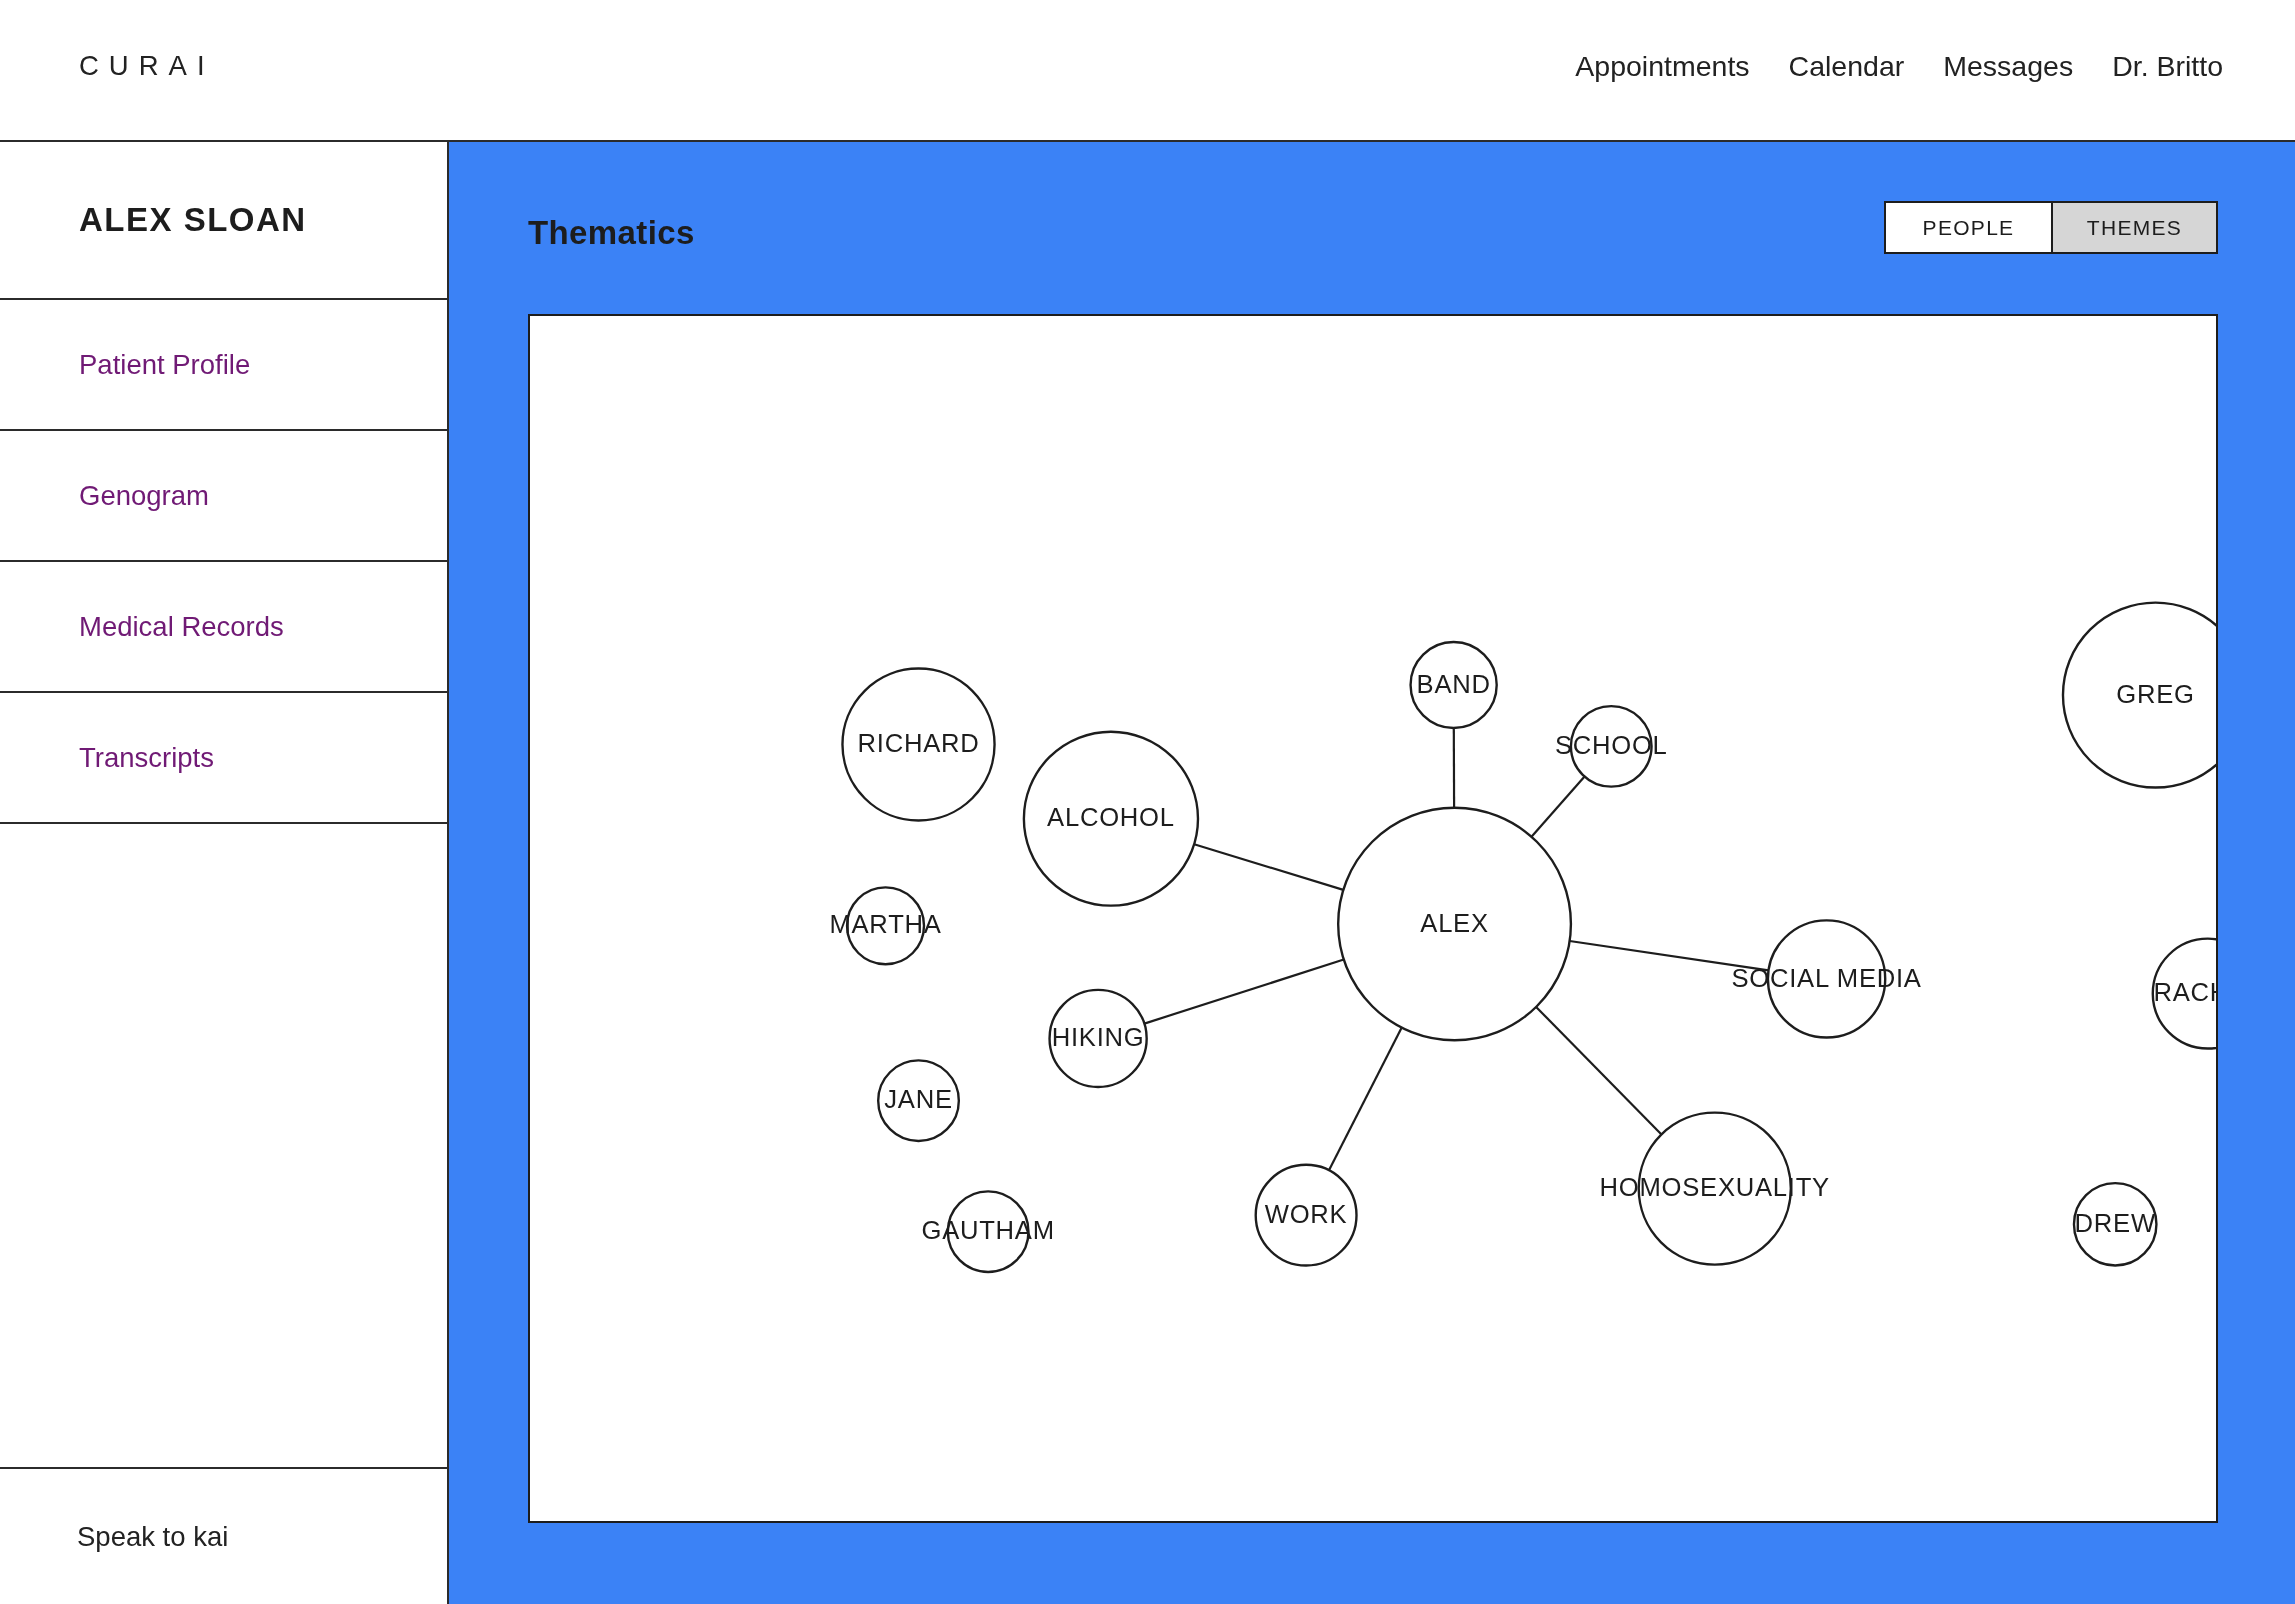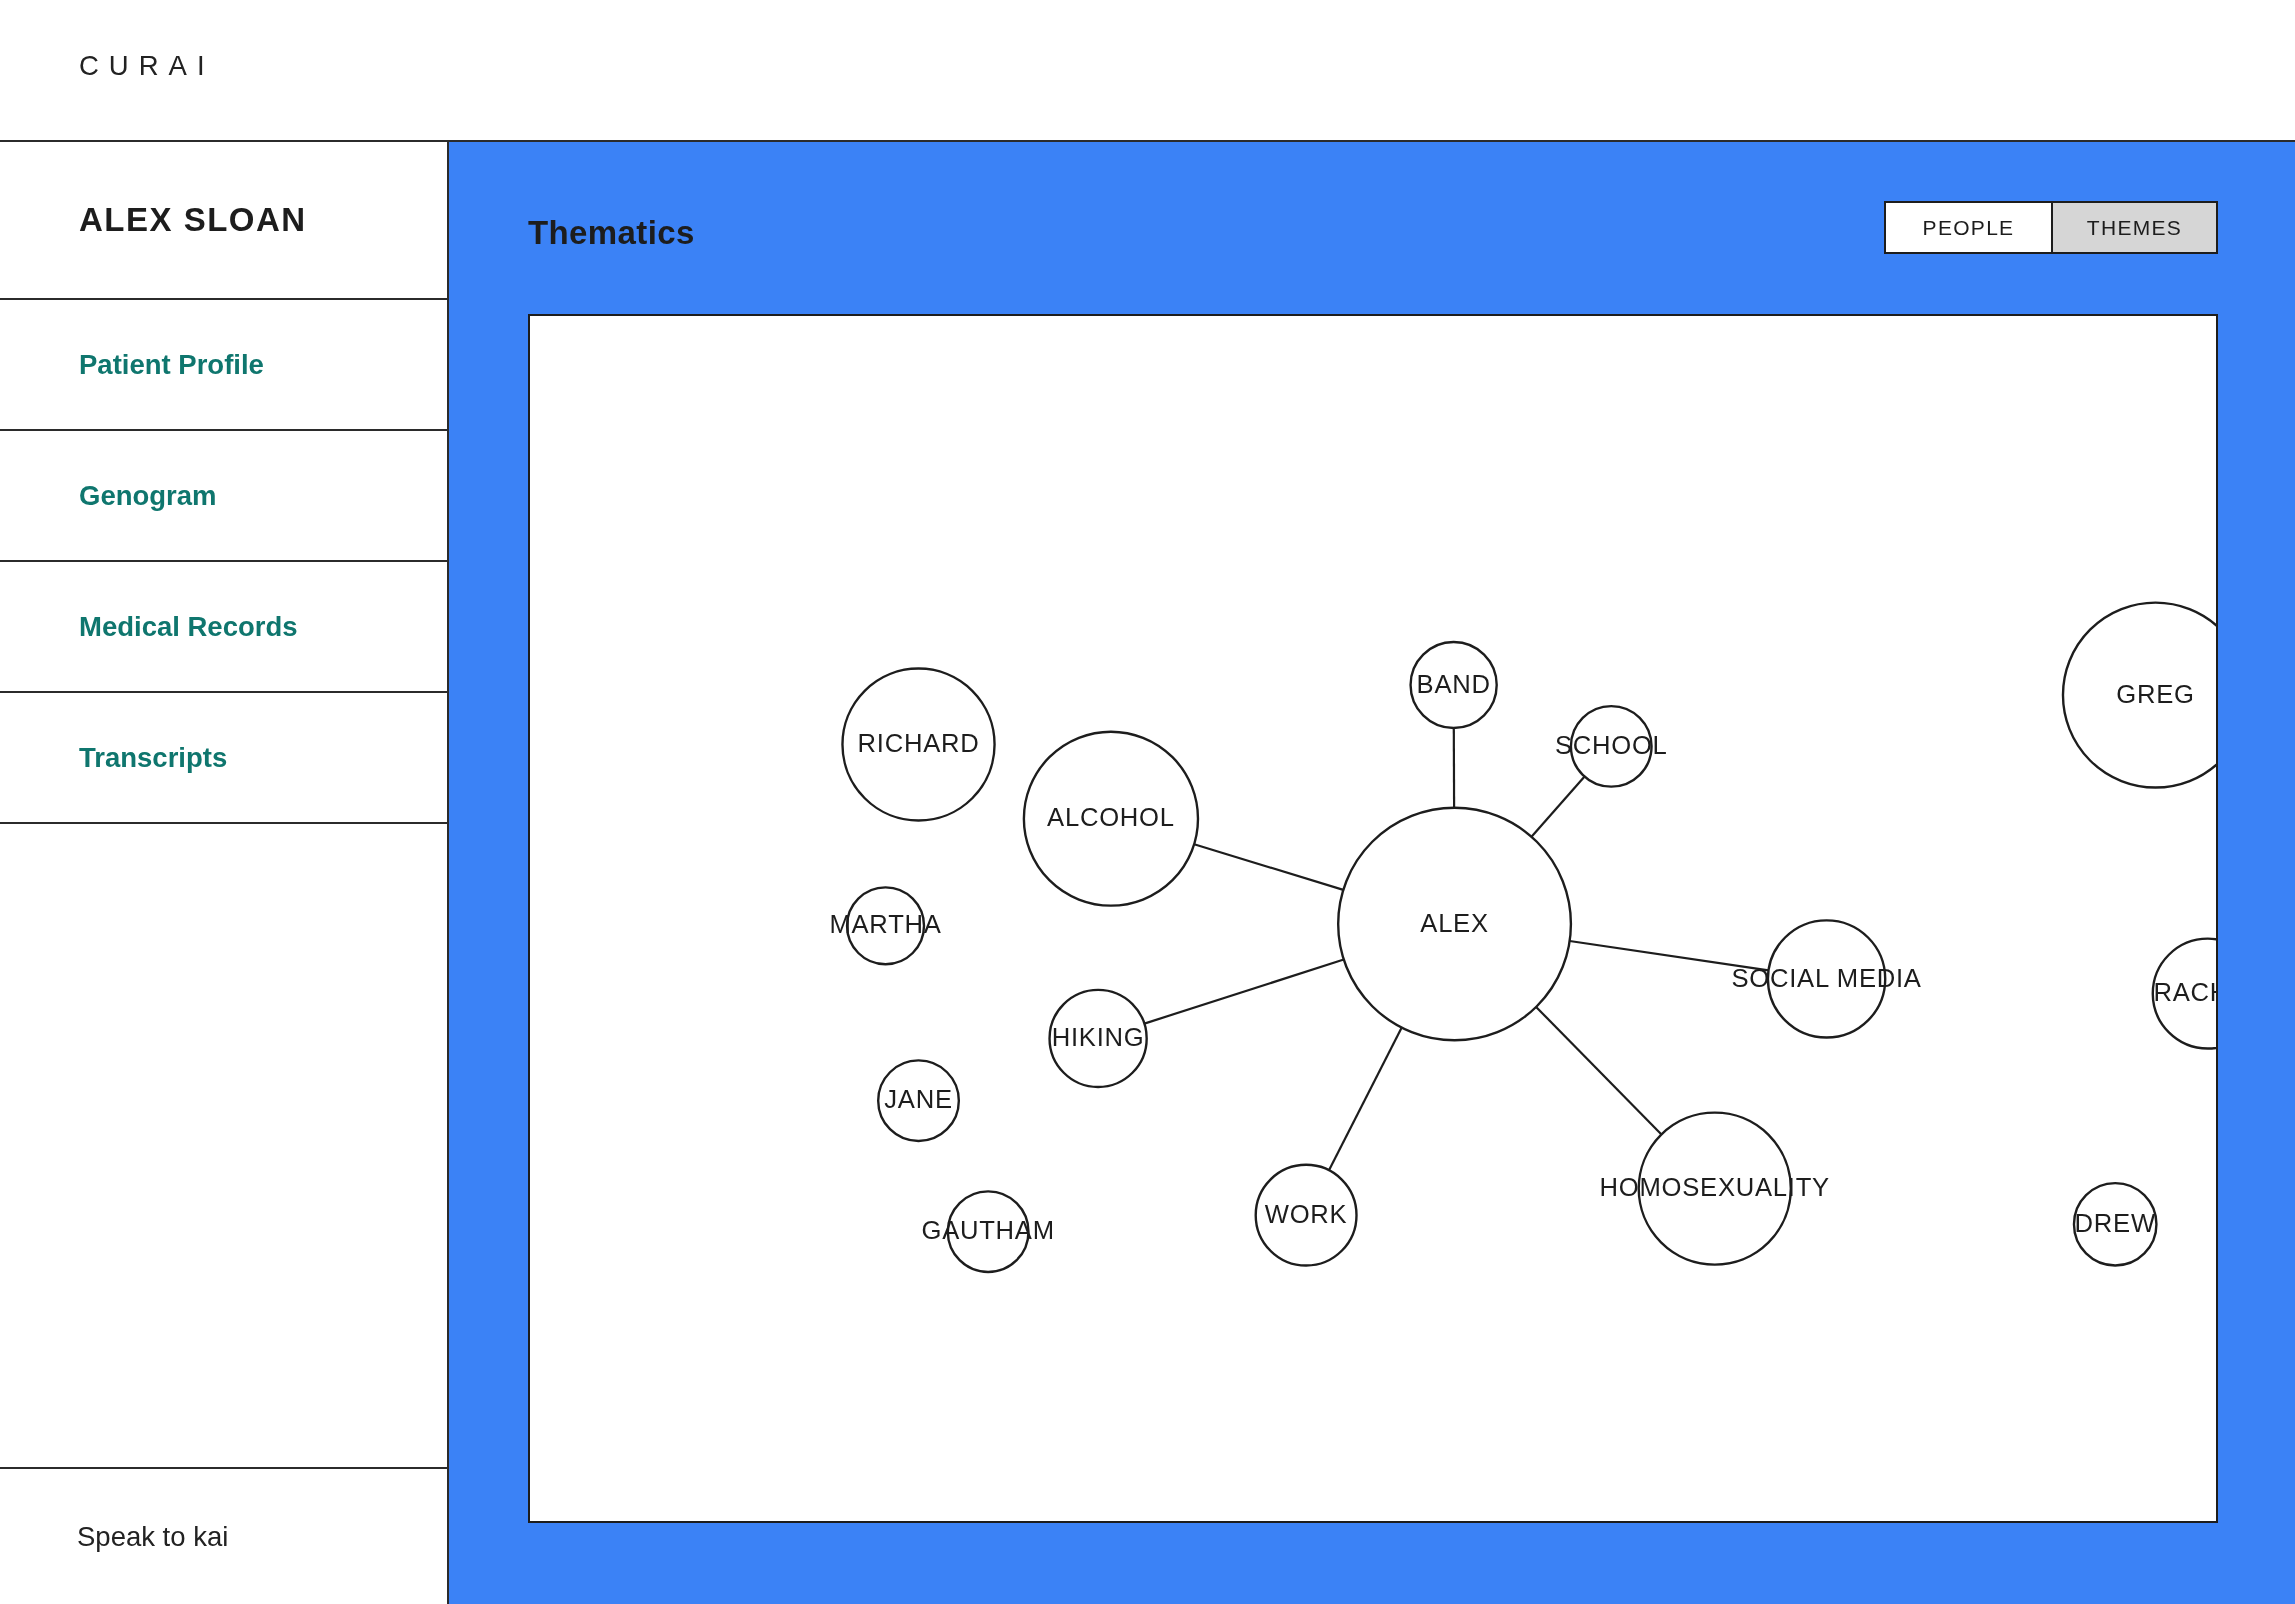--- a/index.html
+++ b/index.html
@@ -90,22 +90,22 @@
     display: flex;
     align-items: center;
     padding-left: 79px;
     flex: 0 0 auto;
     cursor: pointer;
     background: #fff;
   }
 
   .side-item-label {
     font-size: 27.5px;
-    font-weight: 700;
-    color: #0f766e;
+    font-weight: 400;
+    color: #701a75;
     white-space: nowrap;
   }
 
   #side-spacer {
     flex: 1 1 auto;
     border-bottom: 2.8px solid #2b2b2b;
   }
 
   #side-footer {
     height: 135px;
@@ -214,20 +214,26 @@
     pointer-events: none;
   }
 </style>
 </head>
 <body>
 
 <div id="app">
 
   <div id="topbar">
     <div id="brand">CURAI</div>
+    <nav id="topnav">
+      <span class="nav-link">Appointments</span>
+      <span class="nav-link">Calendar</span>
+      <span class="nav-link">Messages</span>
+      <span class="nav-link">Dr. Britto</span>
+    </nav>
   </div>
 
   <aside id="sidebar">
 
     <div id="patient-name-cell">
       <span id="patient-name">ALEX SLOAN</span>
     </div>
 
     <div class="side-item">
       <span class="side-item-label">Patient Profile</span>

